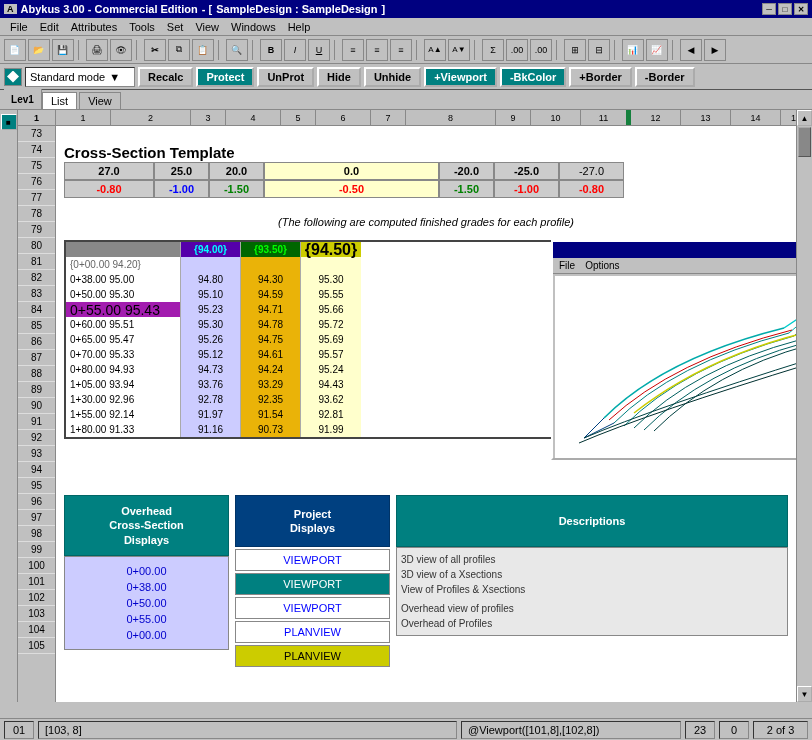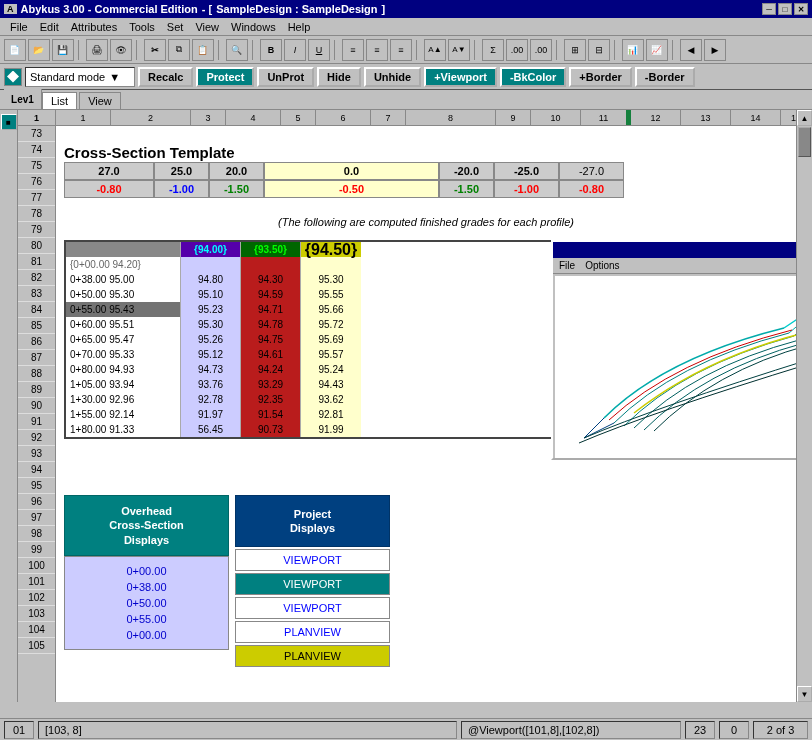--- a/index.html
+++ b/index.html
@@ -244,21 +244,21 @@
 
         <div style="position:relative;">
 
           <div style="display:flex;border:2px solid #444;margin:0 8px;width:490px;">
 
             <div style="min-width:115px;background:white;border-right:1px solid #aaa;">
               <div style="height:15px;background:#888;display:flex;align-items:center;justify-content:center;font-size:10px;color:white;"></div>
               <div style="height:15px;background:white;font-size:10px;display:flex;align-items:center;padding:0 4px;color:#666;">{0+00.00 94.20}</div>
               <div style="height:15px;background:white;font-size:10px;display:flex;align-items:center;padding:0 4px;">0+38.00 95.00</div>
               <div style="height:15px;background:white;font-size:10px;display:flex;align-items:center;padding:0 4px;">0+50.00 95.30</div>
-              <div style="height:15px;background:#737373;font-size:10px;display:flex;align-items:center;padding:0 4px;">0+55.00 95.43</div>
+              <div style="height:15px;background:#a21caf;font-size:14px;display:flex;align-items:center;padding:0 4px;">0+55.00 95.43</div>
               <div style="height:15px;background:white;font-size:10px;display:flex;align-items:center;padding:0 4px;">0+60.00 95.51</div>
               <div style="height:15px;background:white;font-size:10px;display:flex;align-items:center;padding:0 4px;">0+65.00 95.47</div>
               <div style="height:15px;background:white;font-size:10px;display:flex;align-items:center;padding:0 4px;">0+70.00 95.33</div>
               <div style="height:15px;background:white;font-size:10px;display:flex;align-items:center;padding:0 4px;">0+80.00 94.93</div>
               <div style="height:15px;background:white;font-size:10px;display:flex;align-items:center;padding:0 4px;">1+05.00 93.94</div>
               <div style="height:15px;background:white;font-size:10px;display:flex;align-items:center;padding:0 4px;">1+30.00 92.96</div>
               <div style="height:15px;background:white;font-size:10px;display:flex;align-items:center;padding:0 4px;">1+55.00 92.14</div>
               <div style="height:15px;background:white;font-size:10px;display:flex;align-items:center;padding:0 4px;">1+80.00 91.33</div>
             </div>
 
@@ -268,24 +268,24 @@
               <div style="height:15px;font-size:10px;display:flex;align-items:center;justify-content:center;">94.80</div>
               <div style="height:15px;font-size:10px;display:flex;align-items:center;justify-content:center;">95.10</div>
               <div style="height:15px;font-size:10px;display:flex;align-items:center;justify-content:center;">95.23</div>
               <div style="height:15px;font-size:10px;display:flex;align-items:center;justify-content:center;">95.30</div>
               <div style="height:15px;font-size:10px;display:flex;align-items:center;justify-content:center;">95.26</div>
               <div style="height:15px;font-size:10px;display:flex;align-items:center;justify-content:center;">95.12</div>
               <div style="height:15px;font-size:10px;display:flex;align-items:center;justify-content:center;">94.73</div>
               <div style="height:15px;font-size:10px;display:flex;align-items:center;justify-content:center;">93.76</div>
               <div style="height:15px;font-size:10px;display:flex;align-items:center;justify-content:center;">92.78</div>
               <div style="height:15px;font-size:10px;display:flex;align-items:center;justify-content:center;">91.97</div>
-              <div style="height:15px;font-size:10px;display:flex;align-items:center;justify-content:center;">56.45</div>
-            </div>
-
-            <div style="min-width:60px;background:#b91c1c;border-right:1px solid #aaa;">
+              <div style="height:15px;font-size:10px;display:flex;align-items:center;justify-content:center;">91.16</div>
+            </div>
+
+            <div style="min-width:60px;background:#eab308;border-right:1px solid #aaa;">
               <div style="height:15px;background:#006600;font-size:10px;color:#00ff00;font-weight:bold;display:flex;align-items:center;justify-content:center;">{93.50}</div>
               <div style="height:15px;font-size:10px;display:flex;align-items:center;justify-content:center;"></div>
               <div style="height:15px;font-size:10px;display:flex;align-items:center;justify-content:center;">94.30</div>
               <div style="height:15px;font-size:10px;display:flex;align-items:center;justify-content:center;">94.59</div>
               <div style="height:15px;font-size:10px;display:flex;align-items:center;justify-content:center;">94.71</div>
               <div style="height:15px;font-size:10px;display:flex;align-items:center;justify-content:center;">94.78</div>
               <div style="height:15px;font-size:10px;display:flex;align-items:center;justify-content:center;">94.75</div>
               <div style="height:15px;font-size:10px;display:flex;align-items:center;justify-content:center;">94.61</div>
               <div style="height:15px;font-size:10px;display:flex;align-items:center;justify-content:center;">94.24</div>
               <div style="height:15px;font-size:10px;display:flex;align-items:center;justify-content:center;">93.29</div>
@@ -379,20 +379,30 @@
             </div>
             <div style="padding:2px 0;">
               <div style="background:white;border:1px solid #888;text-align:center;padding:4px;font-size:11px;color:blue;margin-bottom:2px;cursor:pointer;">VIEWPORT</div>
               <div style="background:#008080;border:1px solid #888;text-align:center;padding:4px;font-size:11px;color:white;margin-bottom:2px;cursor:pointer;">VIEWPORT</div>
               <div style="background:white;border:1px solid #888;text-align:center;padding:4px;font-size:11px;color:blue;margin-bottom:2px;cursor:pointer;">VIEWPORT</div>
               <div style="background:white;border:1px solid #888;text-align:center;padding:4px;font-size:11px;color:blue;margin-bottom:2px;cursor:pointer;">PLANVIEW</div>
               <div style="background:#cccc00;border:1px solid #888;text-align:center;padding:4px;font-size:11px;color:black;cursor:pointer;">PLANVIEW</div>
             </div>
           </div>
 
+          <div style="flex:1;">
+            <div style="background:#008080;color:white;font-weight:bold;text-align:center;padding:8px 4px;font-size:11px;border:1px solid #006666;height:52px;display:flex;align-items:center;justify-content:center;">Descriptions</div>
+            <div style="background:#e8e8e8;border:1px solid #888;padding:4px;">
+              <div style="font-size:10px;padding:2px 0;color:#333;">3D view of all profiles</div>
+              <div style="font-size:10px;padding:2px 0;color:#333;">3D view of a Xsections</div>
+              <div style="font-size:10px;padding:2px 0;color:#333;">View of Profiles &amp; Xsections</div>
+              <div style="font-size:10px;padding:6px 0 2px 0;color:#333;">Overhead view of profiles</div>
+              <div style="font-size:10px;padding:2px 0;color:#333;">Overhead of Profiles</div>
+            </div>
+          </div>
 
         </div>
 
       </div>
     </div>
 
   </div>
 
   <div style="width:16px;background:#c0c0c0;border-left:1px solid #888;display:flex;flex-direction:column;">
     <div style="height:16px;background:#c0c0c0;border:1px outset #fff;display:flex;align-items:center;justify-content:center;font-size:8px;cursor:pointer;">▲</div>

